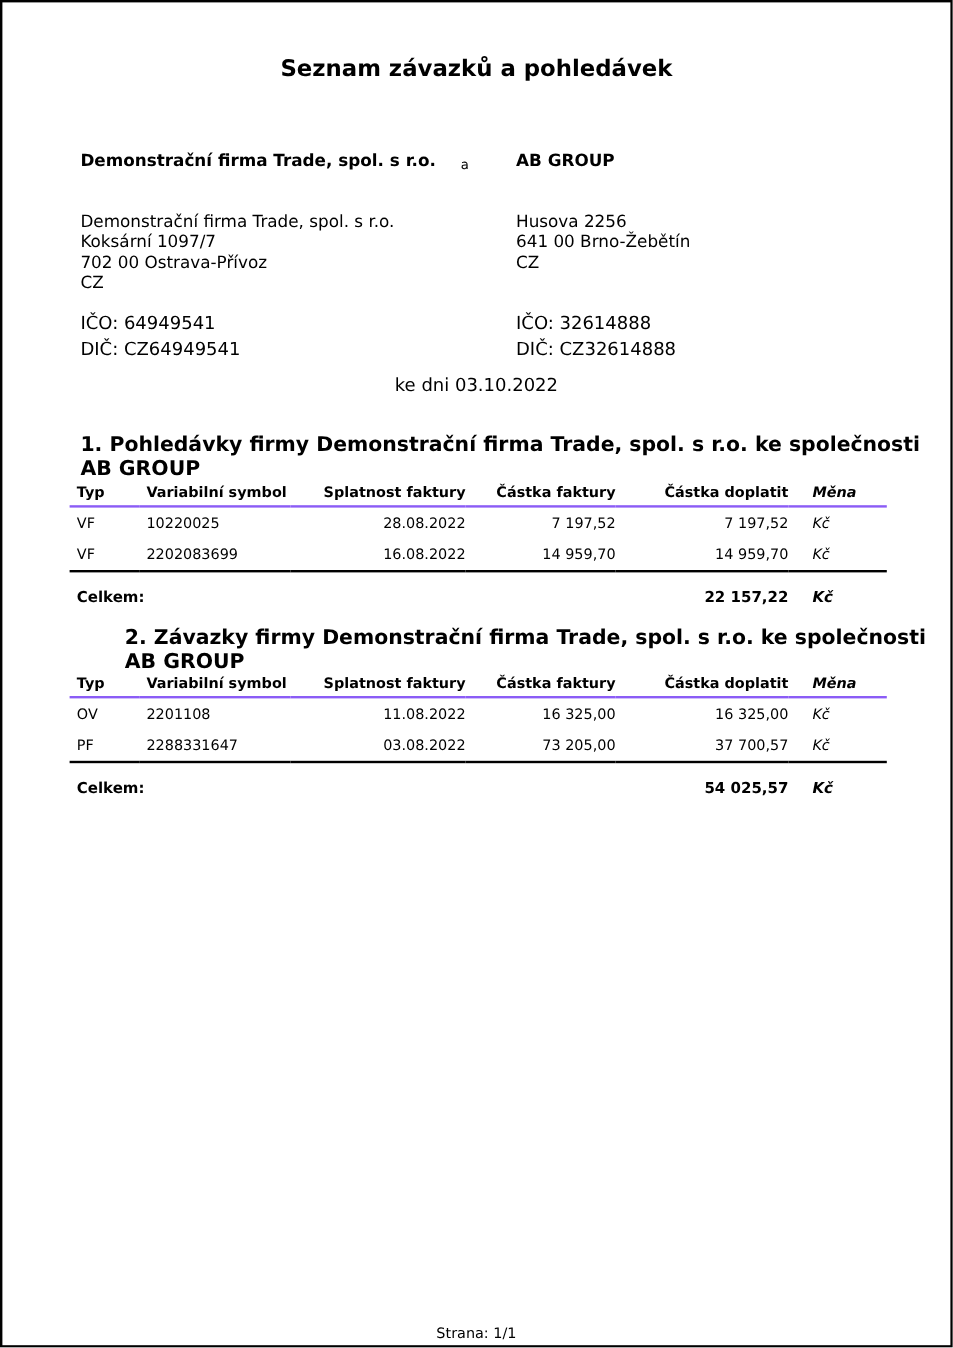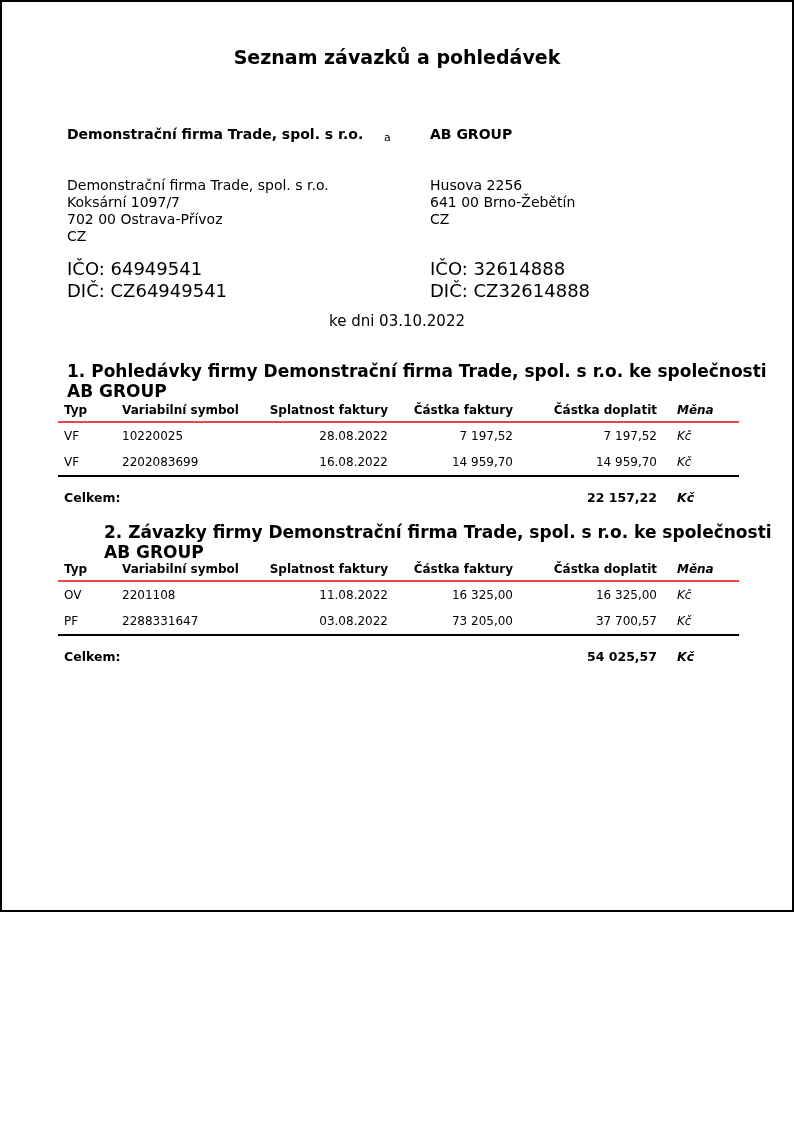--- a/index.html
+++ b/index.html
@@ -4,21 +4,21 @@
 <style>
   * { box-sizing: border-box; margin: 0; padding: 0; }
   html, body {
     width: 794px; height: 1123px;
     background: #ffffff;
     font-family: "DejaVu Sans", sans-serif;
     color: #000000;
   }
   .page {
     position: relative;
-    width: 794px; height: 912px;
+    width: 794px; height: 1123px;
     background: #ffffff;
     border: 2px solid #000000;
     overflow: hidden;
   }
   .doc-title {
     position: absolute; top: 44px; left: 0; width: 100%;
     text-align: center;
     font-size: 19px; font-weight: bold;
   }
   .party {
@@ -30,21 +30,21 @@
     font-size: 14px; font-weight: bold; line-height: 18px;
     height: 52px;
   }
   .party-address { font-size: 14px; line-height: 17px; }
   .conjunction {
     position: absolute; left: 382px; top: 129px;
     font-size: 11px;
   }
   .reg {
     position: absolute; top: 256px;
-    font-size: 18px; line-height: 22px;
+    font-size: 15px; line-height: 22px;
   }
   .reg-left  { left: 65px; }
   .reg-right { left: 428px; }
   .date-line {
     position: absolute; top: 310px; left: 0; width: 100%;
     text-align: center; font-size: 15px;
   }
   .section-heading {
     position: absolute; left: 65px;
     font-size: 17px; font-weight: bold;
@@ -54,21 +54,21 @@
   .tbl {
     position: absolute; left: 56px; width: 681px;
     border-collapse: collapse; table-layout: fixed;
     font-size: 12px;
   }
   .tbl-1 { top: 399px; }
   .tbl-2 { top: 558px; }
   .tbl th {
     font-weight: bold; text-align: left;
     padding: 2px 0 4px 0;
-    border-bottom: 2px solid #ef4444;
+    border-bottom: 2px solid #8b5cf6;
   }
   .tbl td { padding: 6px 0; }
   .tbl tbody tr:first-child td { padding-top: 6px; }
   .tbl tbody tr:last-child td {
     border-bottom: 2px solid #000000;
     padding-bottom: 6px;
   }
   .tbl .pad { padding-left: 6px; }
   .tbl .cur { padding-left: 20px; font-style: italic; }
   .tbl .num { text-align: right; }

